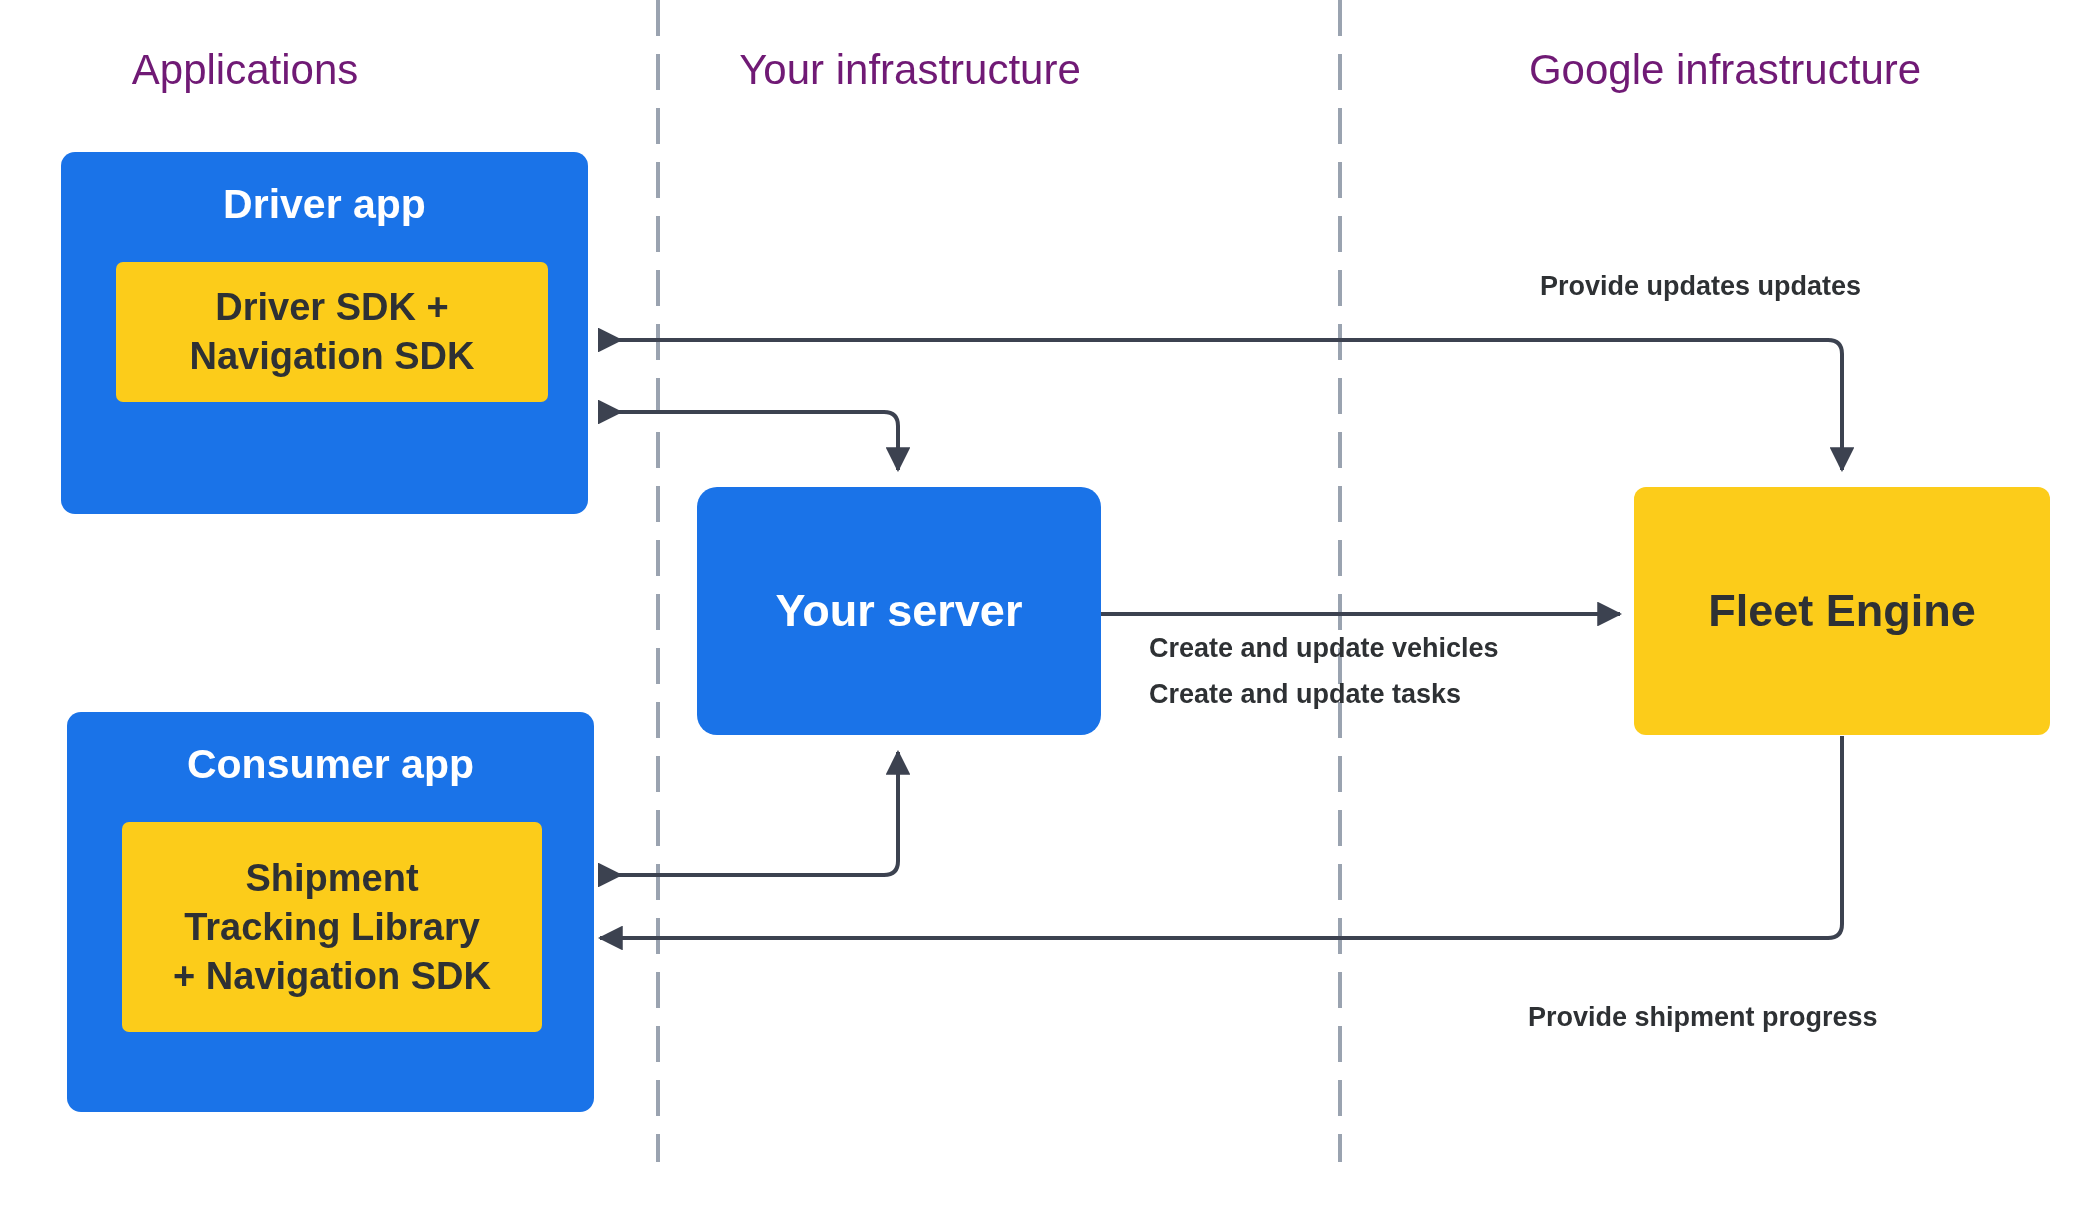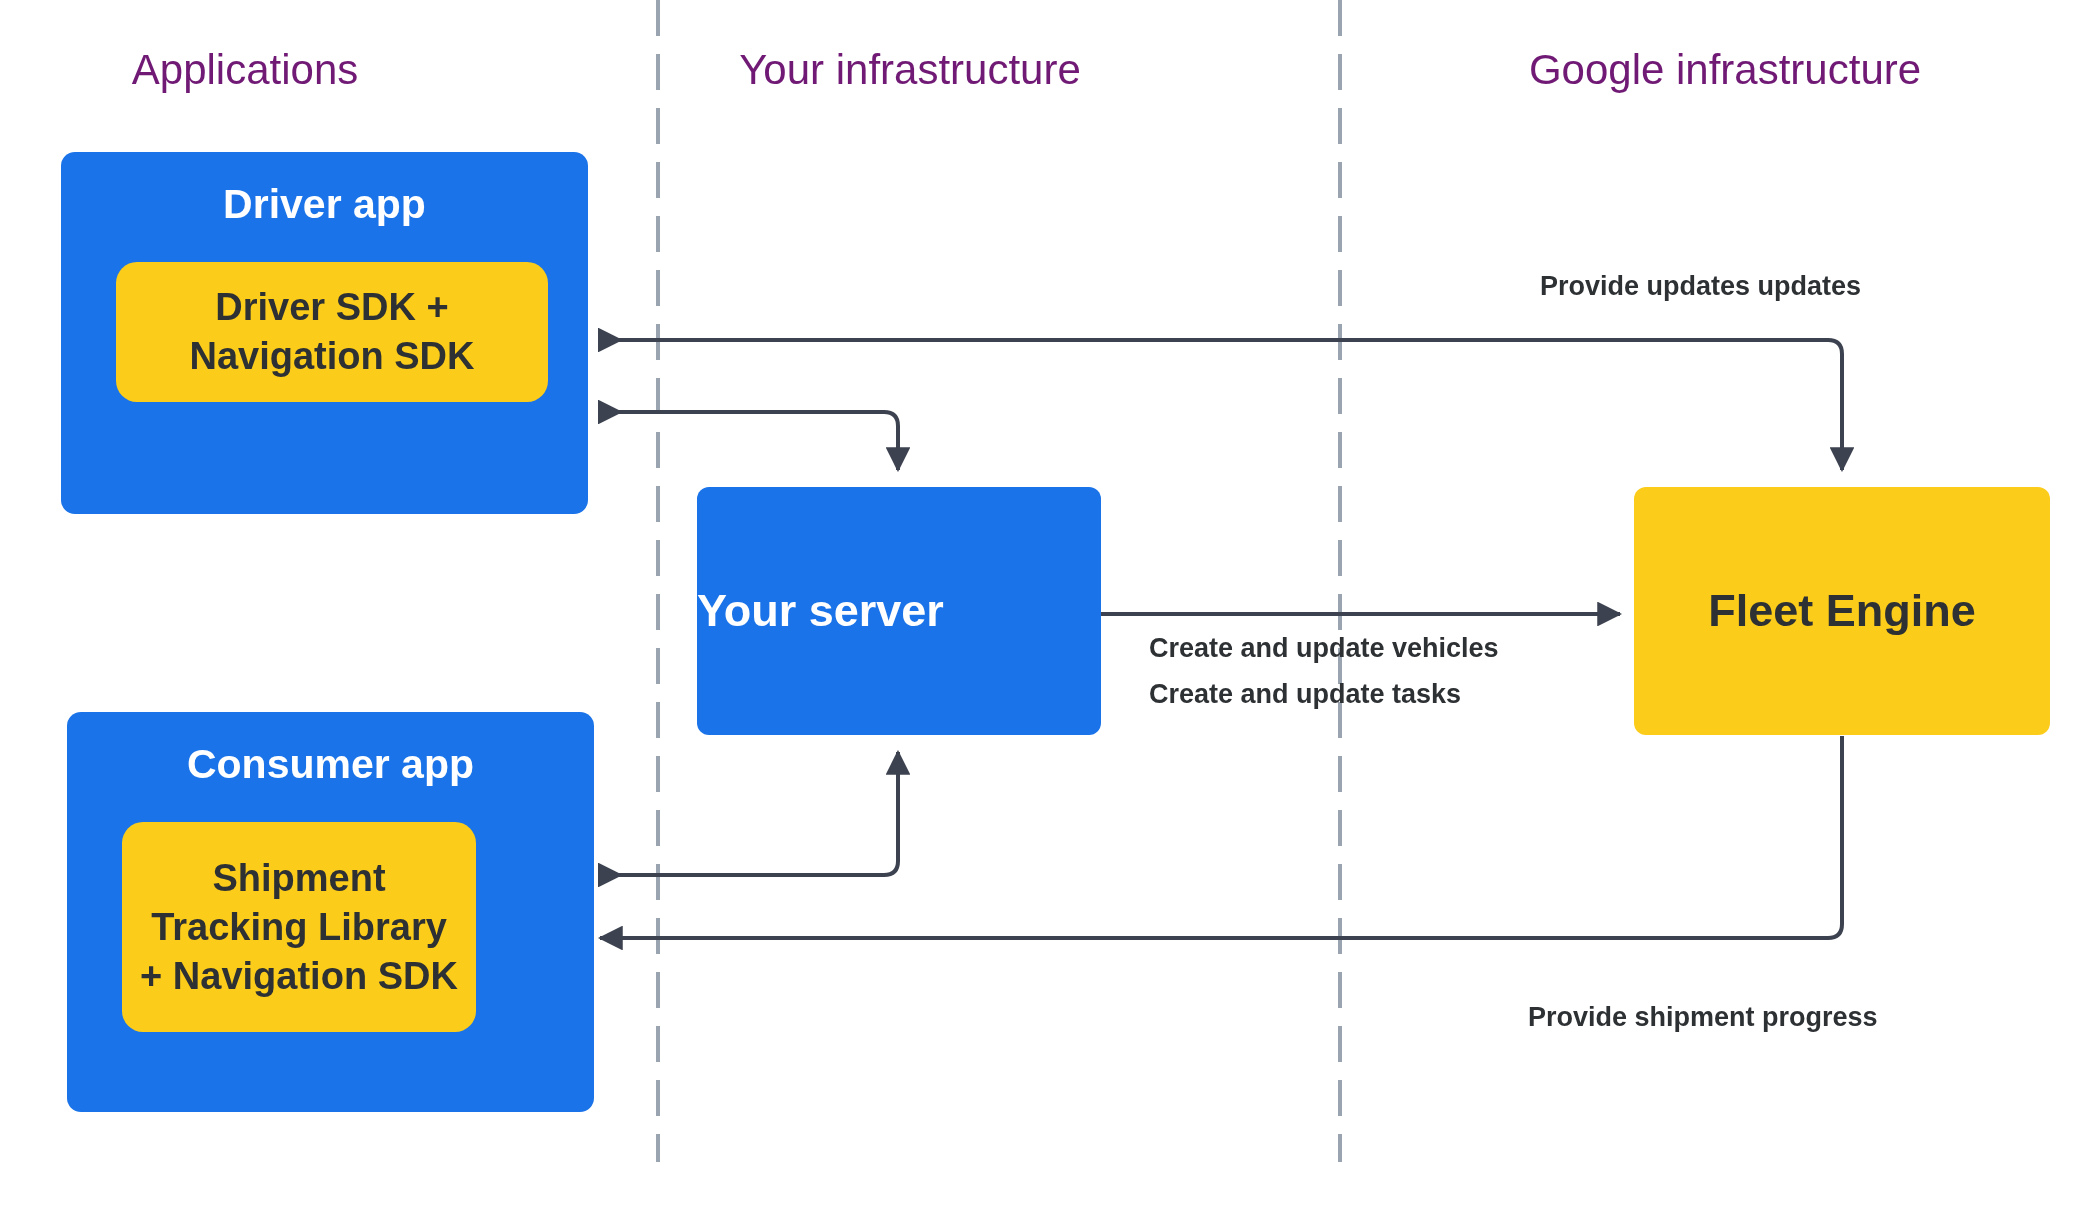--- a/index.html
+++ b/index.html
@@ -63,51 +63,51 @@
     line-height: 48px;
     white-space: nowrap;
   }
   #driver-app-title   { top: 28px; }
   #consumer-app-title { top: 28px; }
 
   
   .sdk-card {
     position: absolute;
     background: #fccc1a;
-    border-radius: 21px;
+    border-radius: 7px;
     display: flex;
     align-items: center;
     justify-content: center;
     box-sizing: border-box;
   }
   #driver-sdk-card   { left: 55px; top: 110px; width: 432px; height: 140px; }
-  #consumer-sdk-card { left: 55px; top: 110px; width: 354px; height: 210px; }
+  #consumer-sdk-card { left: 55px; top: 110px; width: 420px; height: 210px; }
 
   .sdk-card-label {
     color: #2e3134;
     font-family: "Liberation Sans", sans-serif;
     font-weight: 700;
     font-size: 38px;
     line-height: 49px;
     text-align: center;
     padding: 0 10px;
   }
 
   
   #server-card {
     position: absolute;
     left: 697px;
     top: 487px;
     width: 404px;
     height: 248px;
     background: #1a73e8;
-    border-radius: 12px;
+    border-radius: 20px;
     display: flex;
     align-items: center;
-    justify-content: flex-start;
+    justify-content: center;
   }
   #server-card-label {
     color: #ffffff;
     font-family: "Liberation Sans", sans-serif;
     font-weight: 700;
     font-size: 45px;
     line-height: 52px;
     text-align: center;
     white-space: nowrap;
   }

